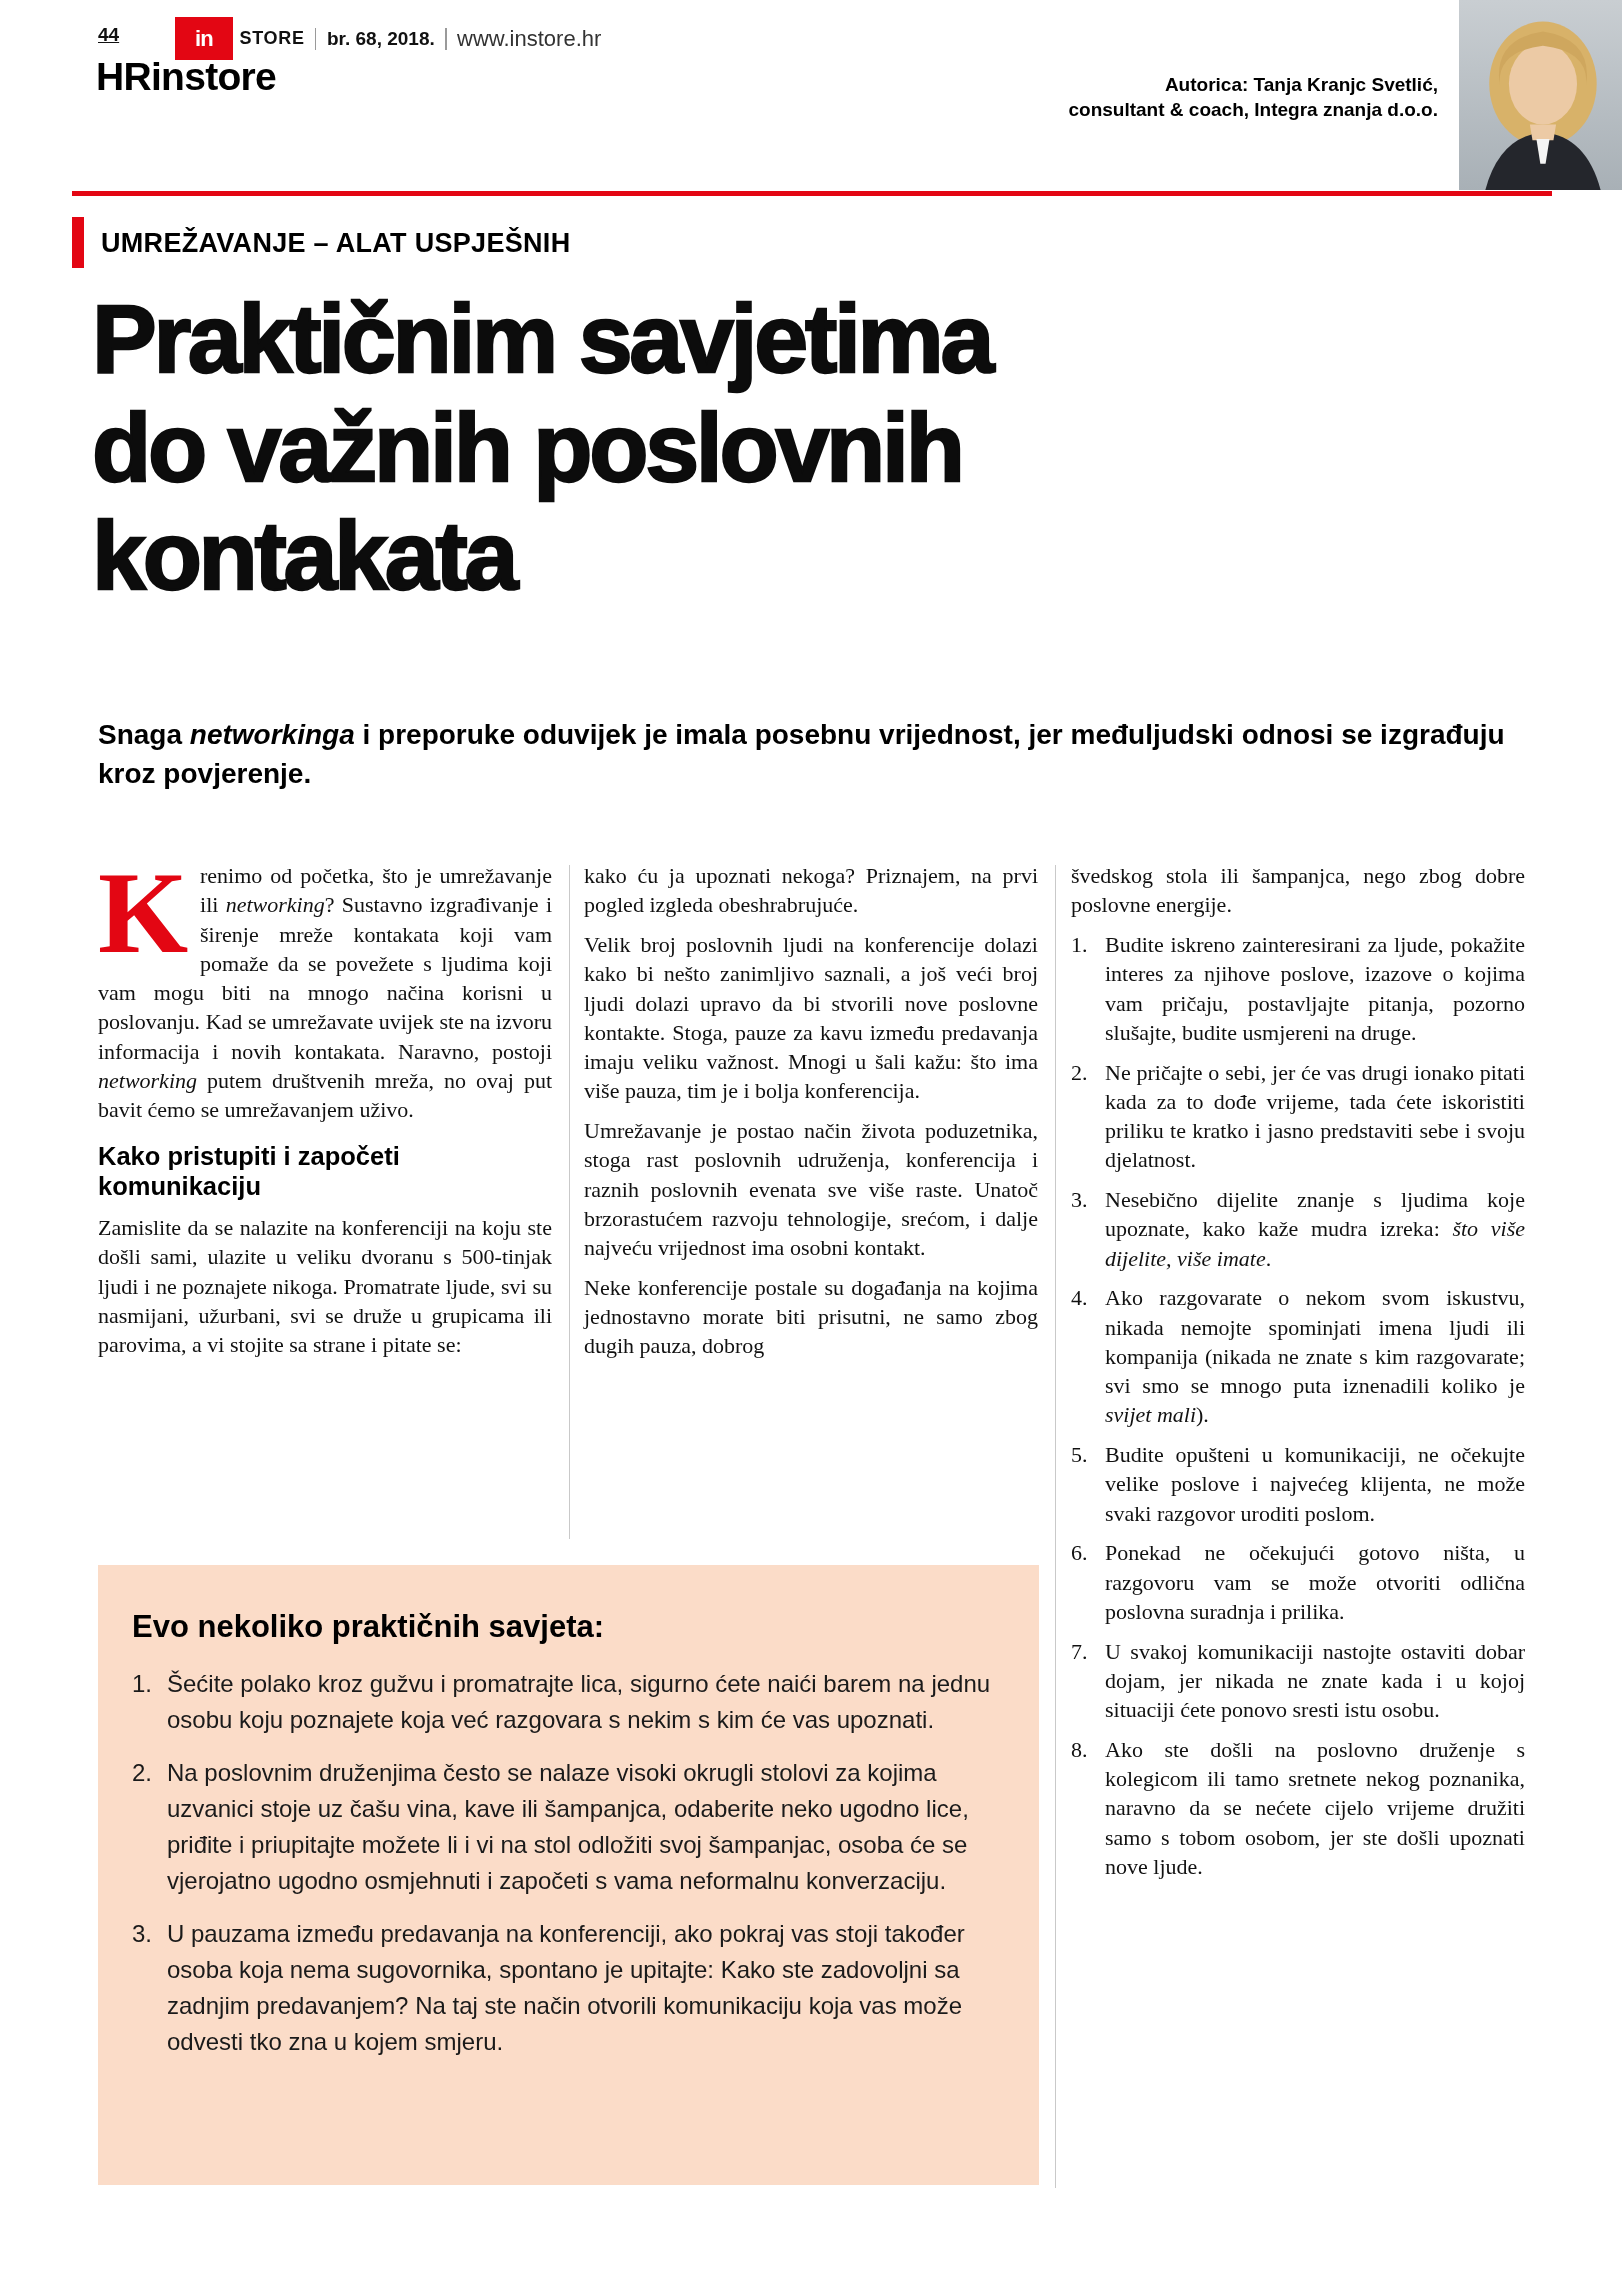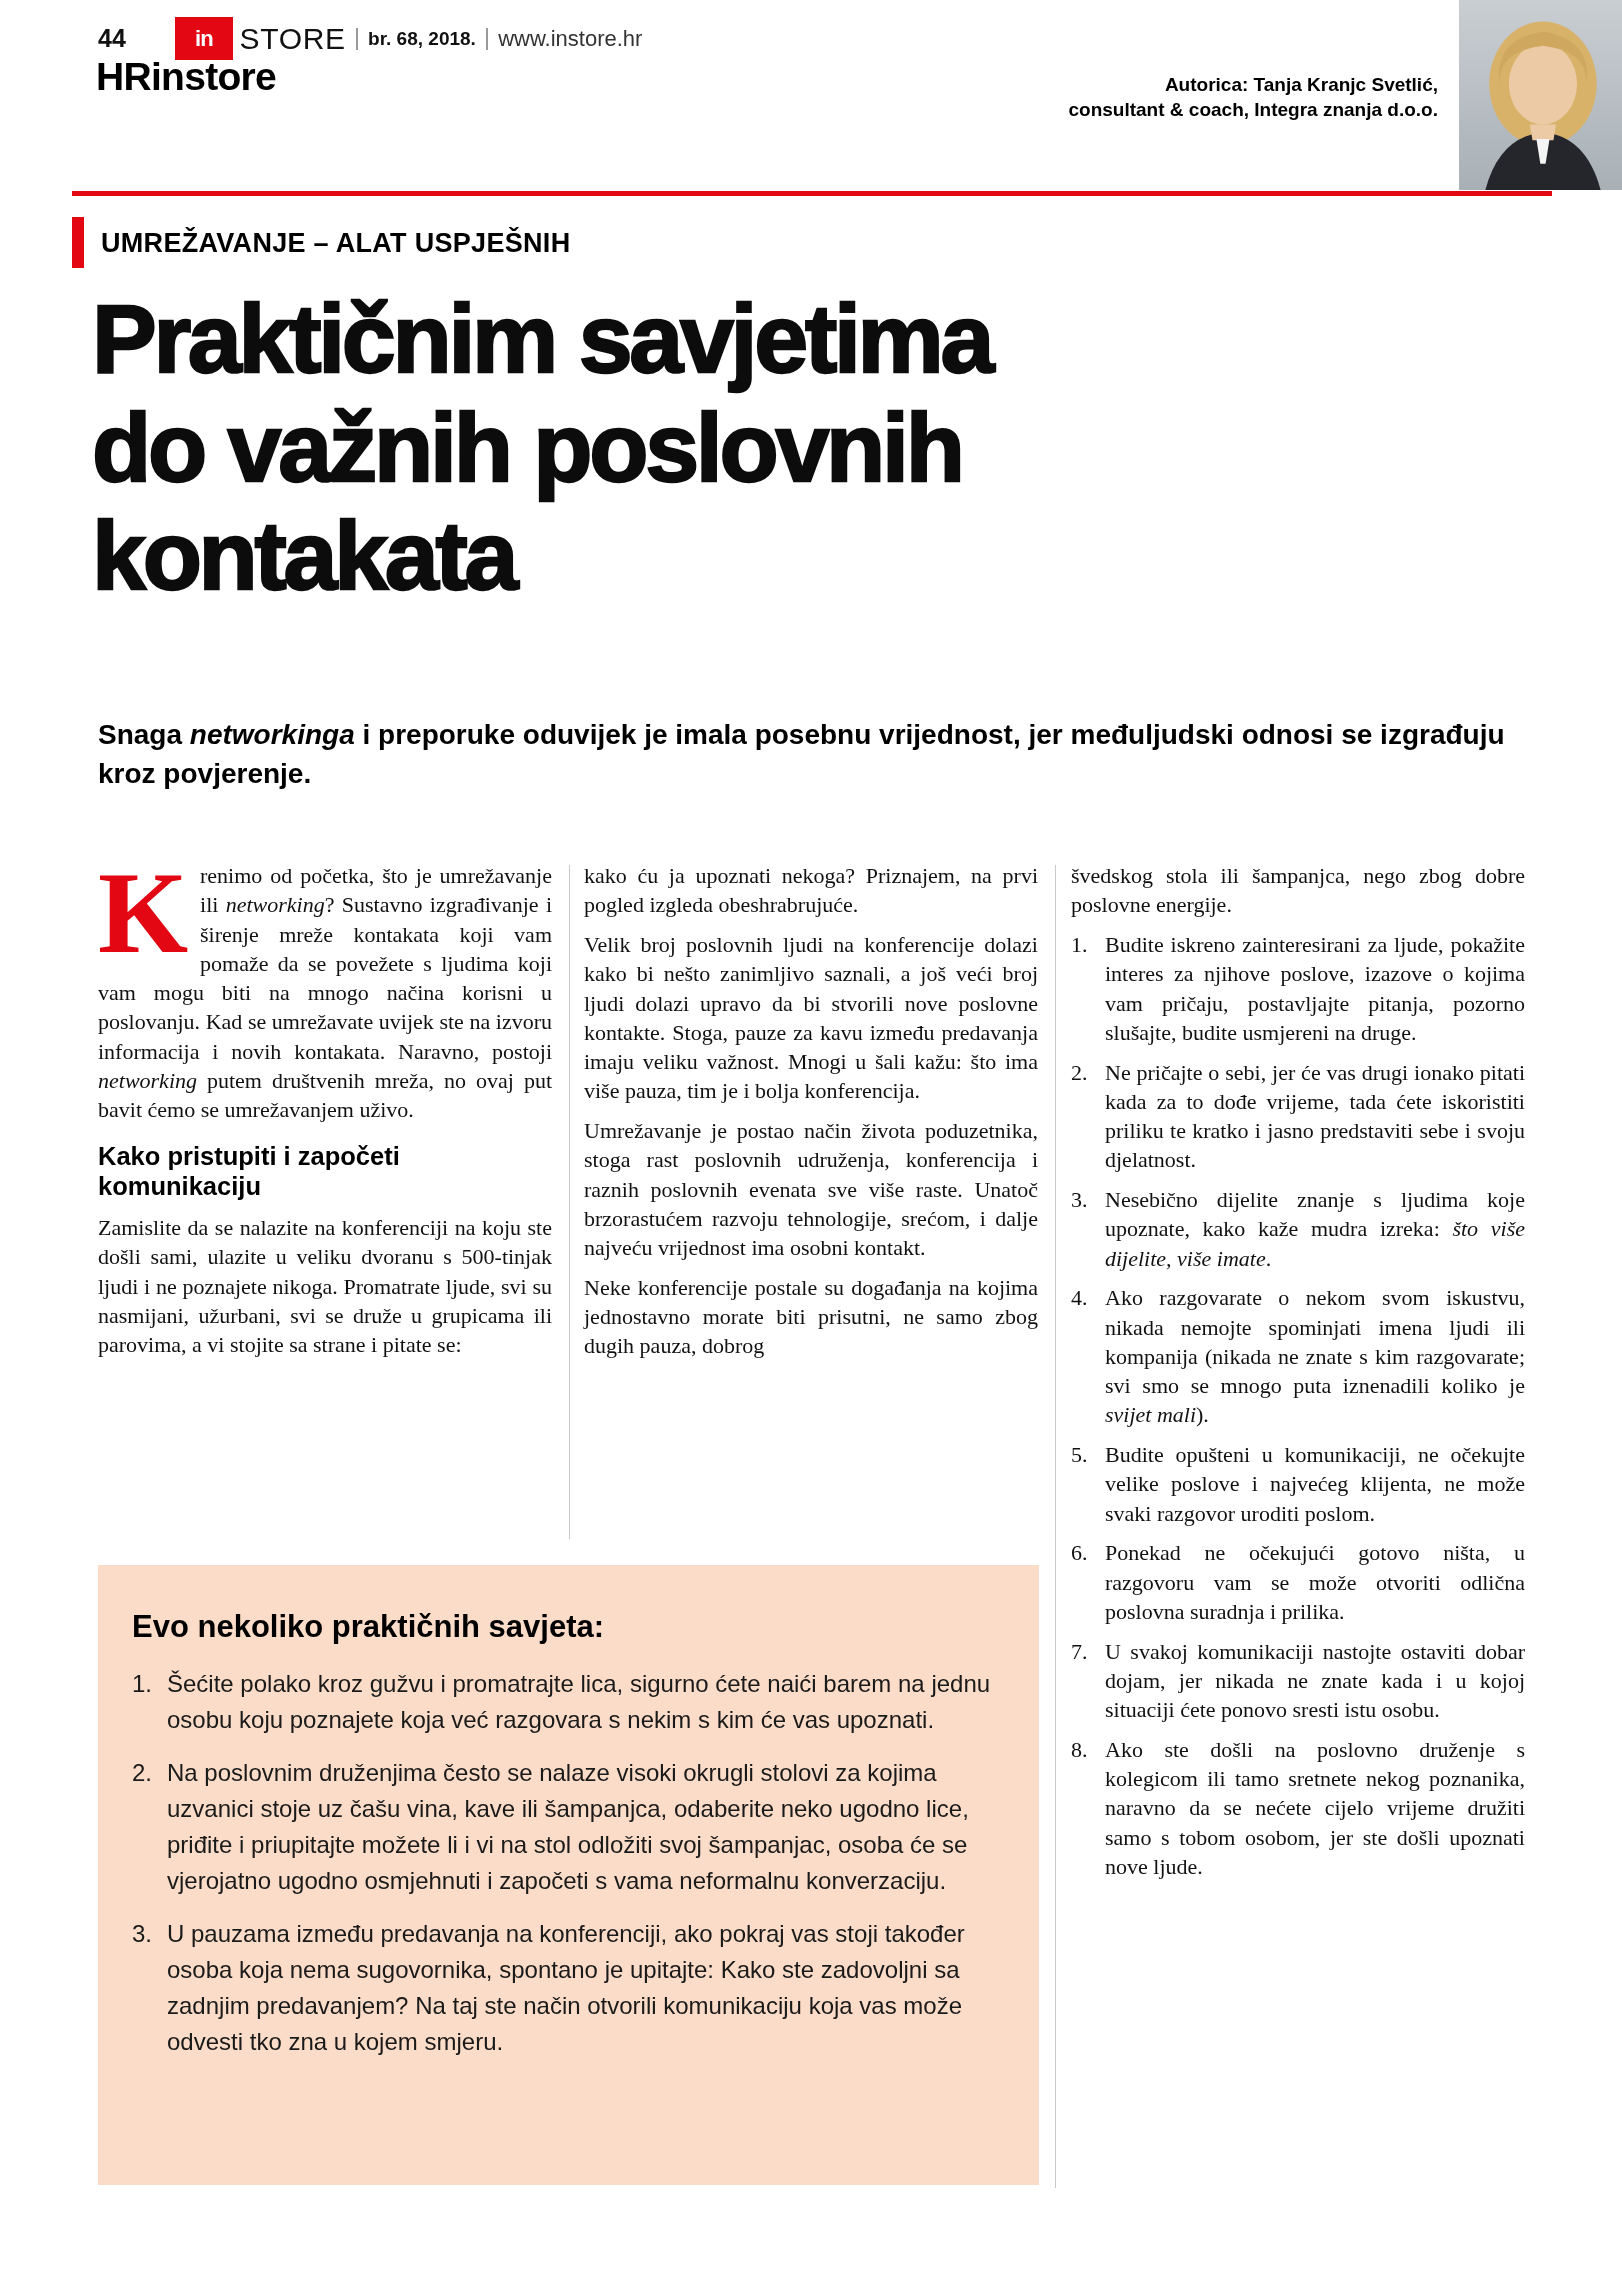--- a/index.html
+++ b/index.html
@@ -14,33 +14,33 @@
     width:1623px;height:2295px;
     margin:0 auto;
     background:#ffffff;
     font-family:"Liberation Serif",serif;
     color:var(--ink);
     overflow:hidden;
   }
   
   .pageno{
     position:absolute;left:98px;top:23.6px;
-    font-family:"Liberation Sans",sans-serif;font-weight:bold;font-size:25px;
+    font-family:"Liberation Sans",sans-serif;font-weight:bold;font-size:19px;text-decoration:underline;
   }
   .logo-row{
     position:absolute;left:175px;top:17px;height:43px;
     display:flex;align-items:center;
     font-family:"Liberation Sans",sans-serif;
   }
   .logo-in{
     width:58px;height:43px;background:var(--accent);color:#fff;
     display:flex;align-items:center;justify-content:center;
     font-weight:bold;font-size:22px;letter-spacing:-0.7px;
   }
-  .logo-store{font-weight:normal;font-size:30px;letter-spacing:0.7px;margin-left:6.5px;}
+  .logo-store{font-weight:bold;font-size:18px;letter-spacing:0.7px;margin-left:6.5px;}
   .hsep{width:1.3px;height:22px;background:#9a9a9a;margin:0 10.5px;}
   .logo-issue{font-weight:bold;font-size:19px;}
   .logo-web{font-size:22px;color:#333;}
   .masthead{
     position:absolute;left:96px;top:55px;
     font-family:"Liberation Sans",sans-serif;font-weight:bold;
     font-size:39px;letter-spacing:-0.7px;color:#000;
   }
   .author{
     position:absolute;right:185px;top:73px;text-align:right;

